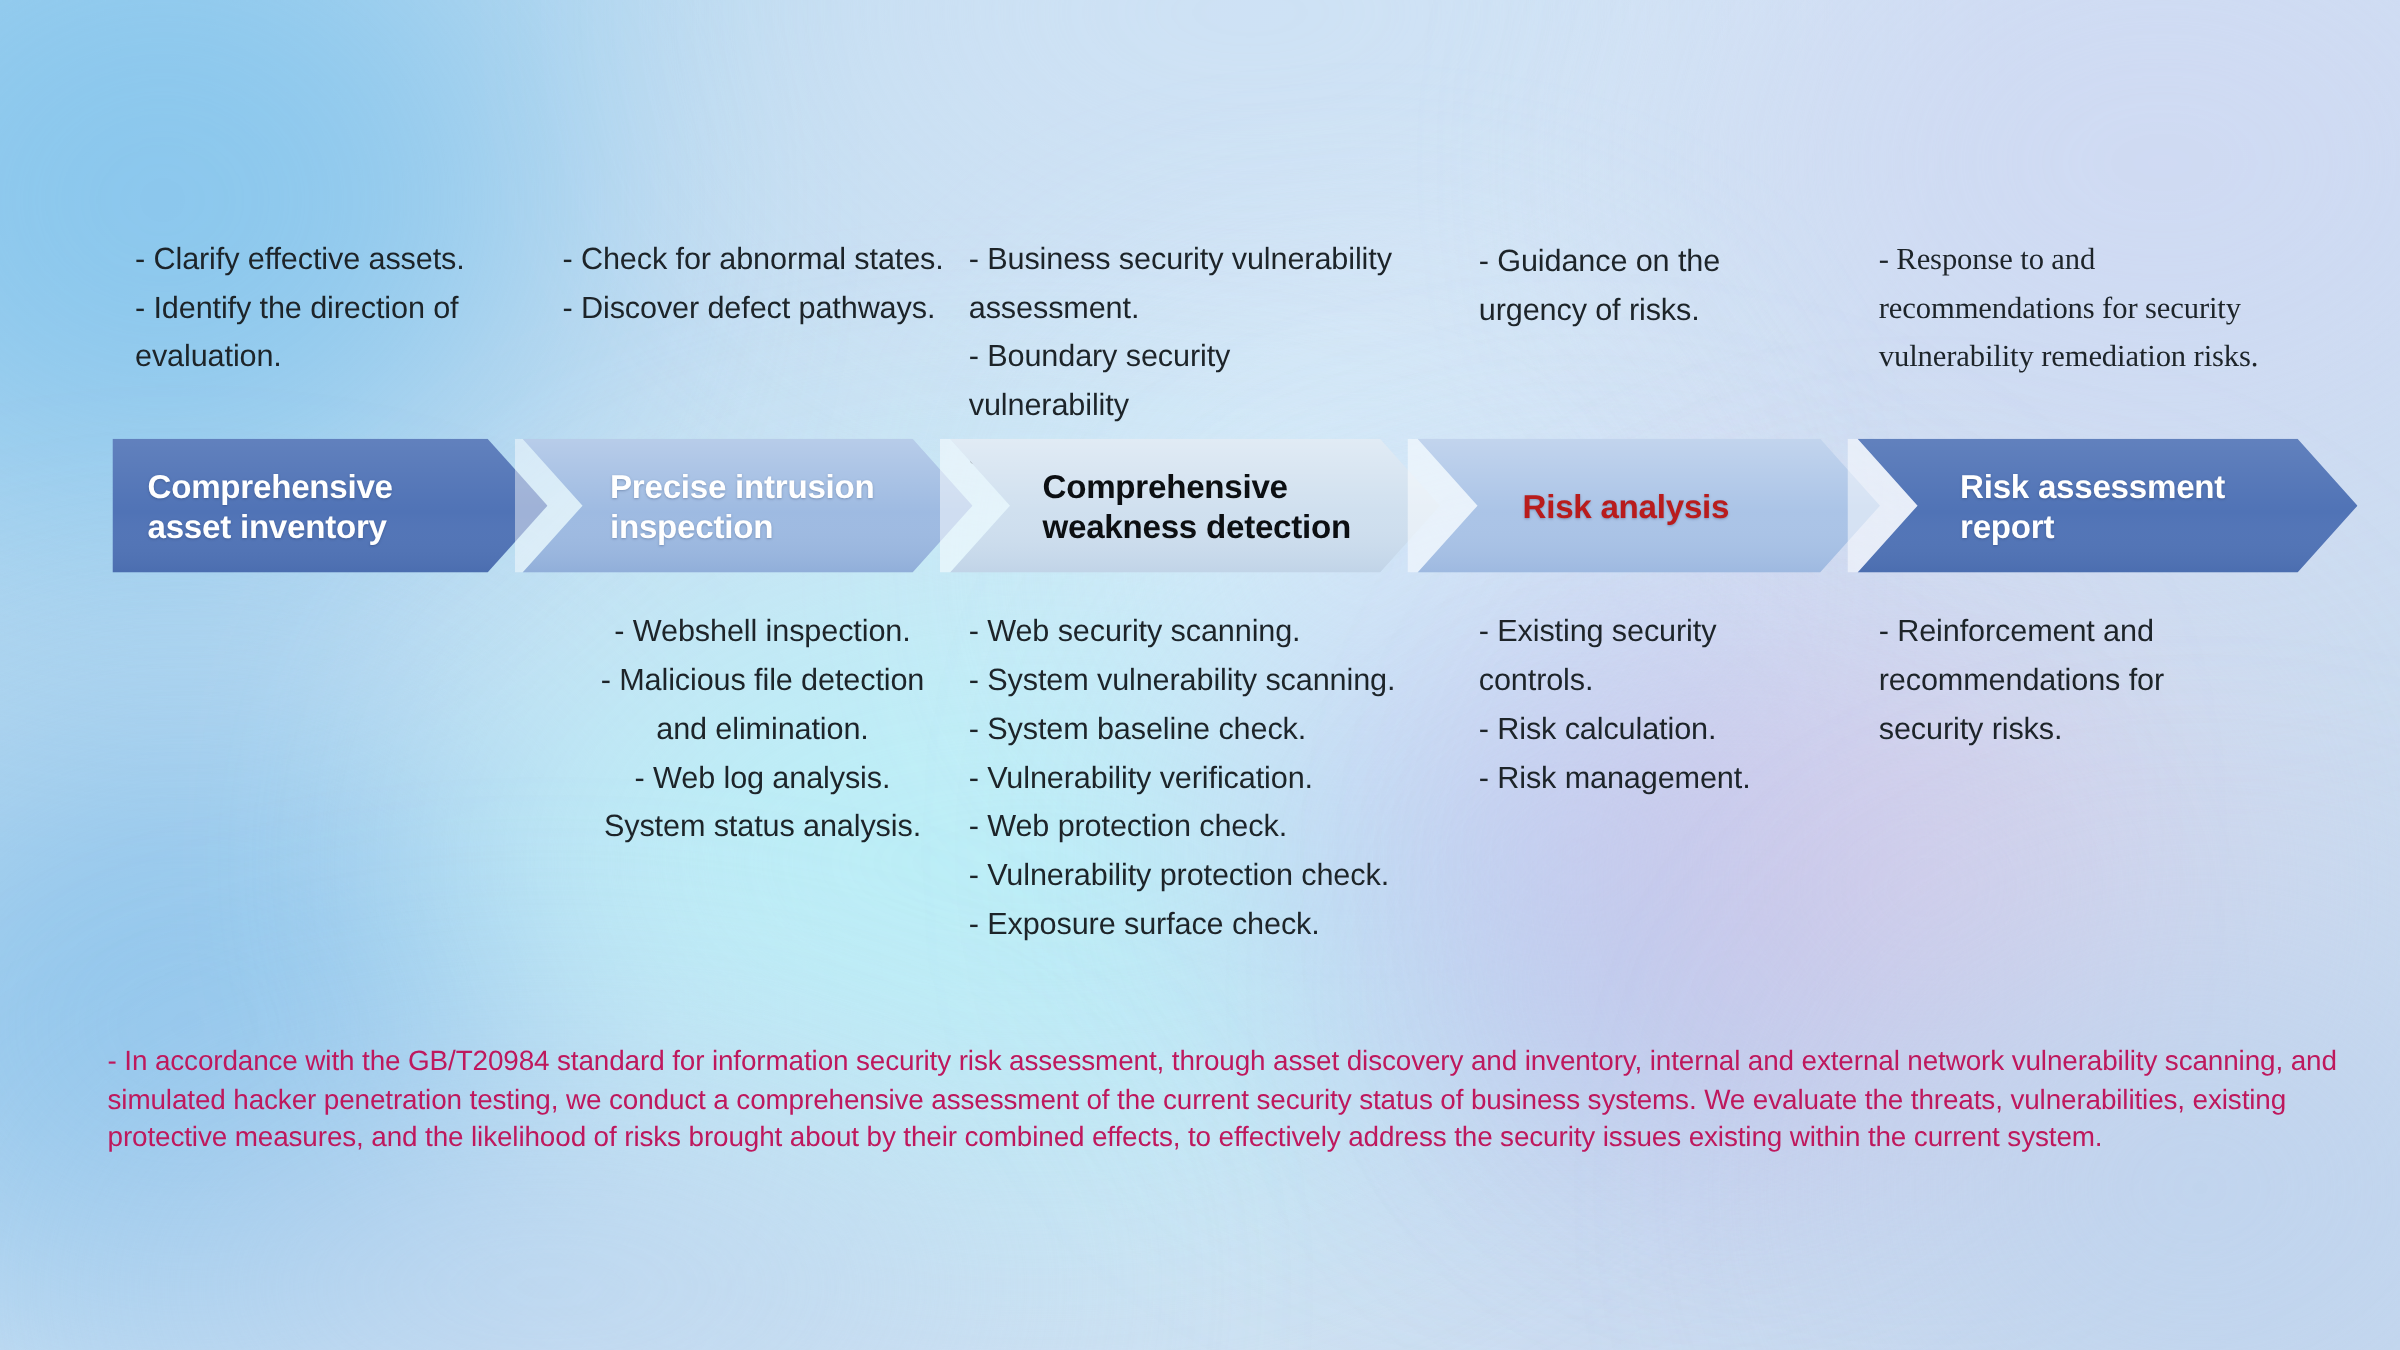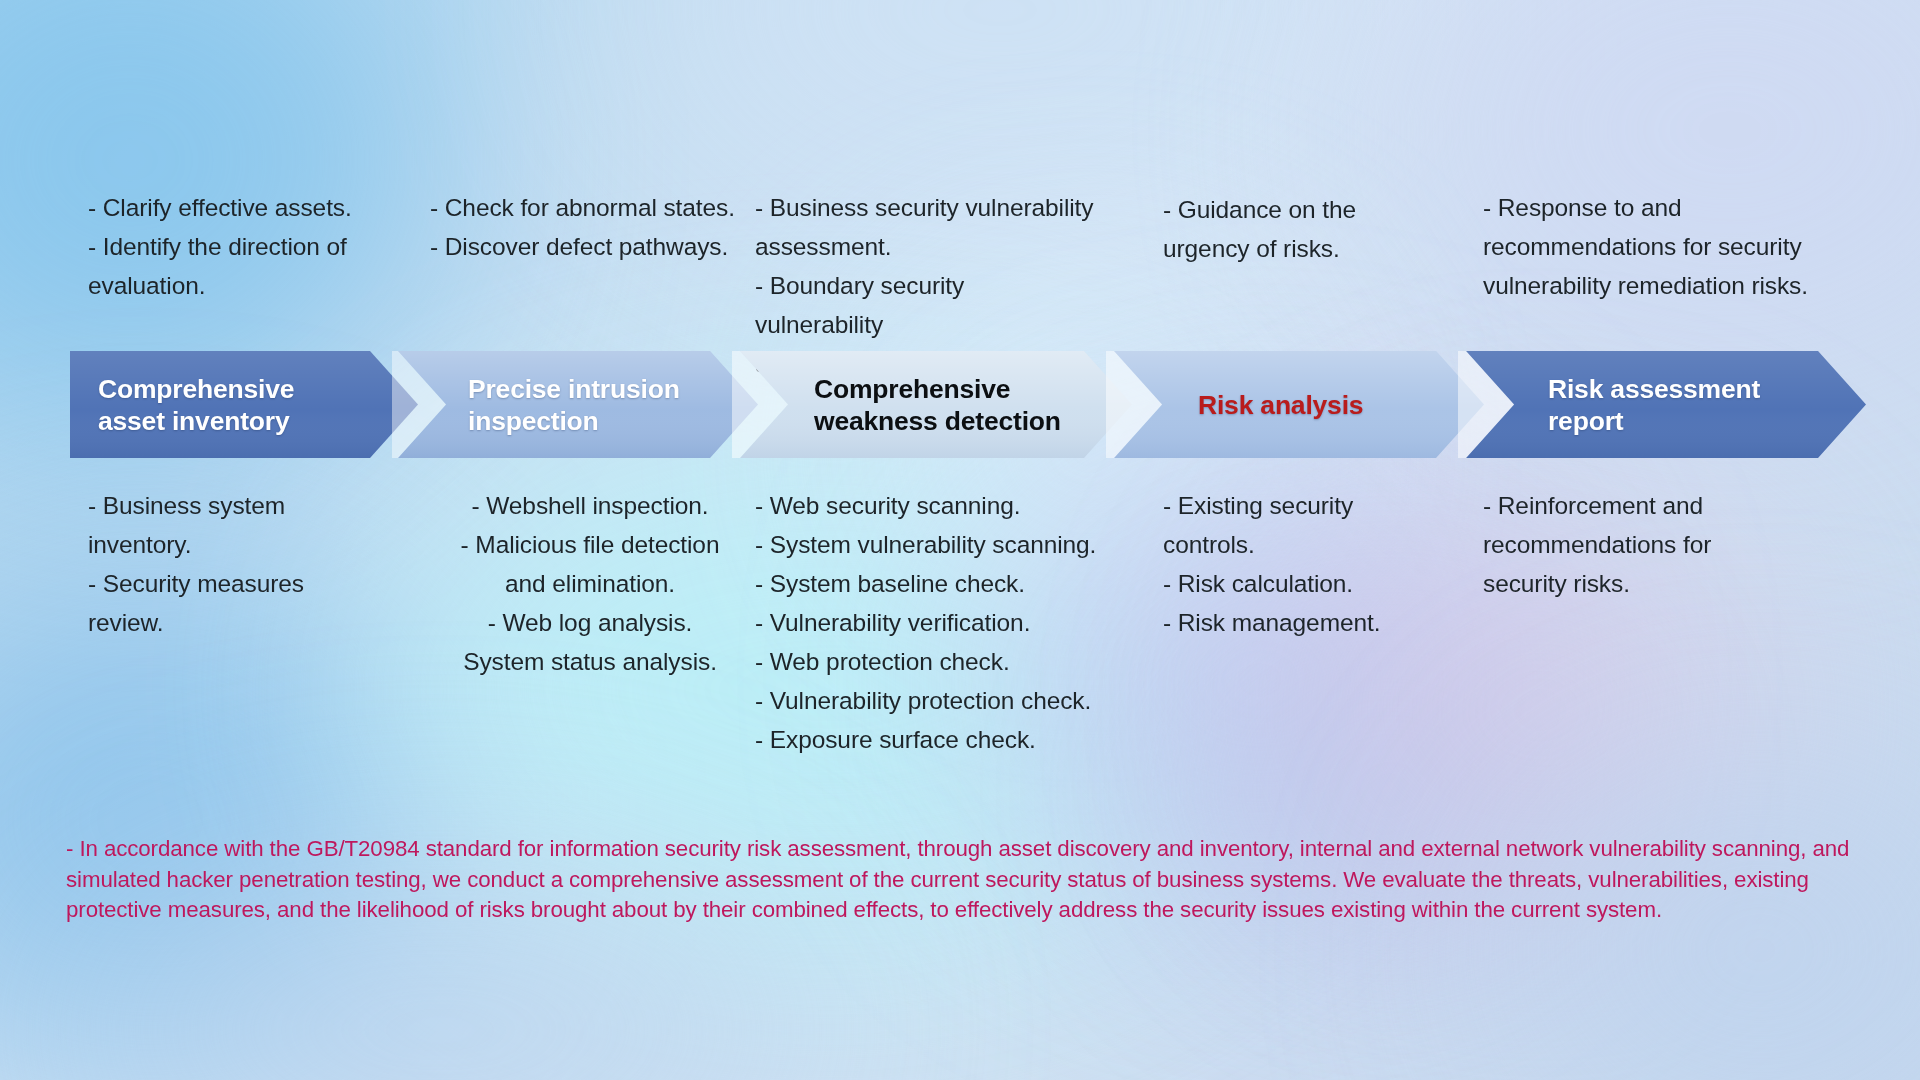--- a/index.html
+++ b/index.html
@@ -35,21 +35,21 @@
   .blob-d { left: 980px;  top: 470px;   width: 560px;  height: 420px; background: #c9c3ef; opacity:.6;}
   .blob-e { left: 1280px; top: 520px;   width: 520px;  height: 380px; background: #e0c8e6; opacity:.5;}
   .blob-f { left: 1380px; top: -140px;  width: 700px;  height: 540px; background: #cfd9f3; opacity:.8;}
   .blob-g { left: 620px;  top: -220px;  width: 760px;  height: 460px; background: #cfe2f5; opacity:.85;}
   .blob-h { left: 1500px; top: 760px;   width: 520px;  height: 380px; background: #bcd2ee; opacity:.7;}
   .blob-i { left: 60px;   top: 880px;   width: 760px;  height: 300px; background: #b9d4ee; opacity:.7;}
   .blob-j { left: 880px;  top: 300px;   width: 420px;  height: 300px; background: #d8eefb; opacity:.8;}
   .blob-k { left: 1180px; top: 640px;   width: 420px;  height: 300px; background: #9fb9e8; opacity:.45;}
 
   
-  #content { position: absolute; inset: 0; }
+  #content { position: absolute; inset: 0; margin-left: 20px; }
 
   
   .notes-top {
     position: absolute;
     top: 196px;
     left: 0;
     width: 1920px;
     height: 145px;
   }
   .notes-bottom {
@@ -142,21 +142,21 @@
 - Identify the direction of
 evaluation.</div>
     <div class="note" style="left:430px; top:-8px; width:320px;">- Check for abnormal states.
 - Discover defect pathways.</div>
     <div class="note" style="left:755px; top:-8px; width:340px;">- Business security vulnerability
 assessment.
 - Boundary security vulnerability
 assessment.</div>
     <div class="note" style="left:1163px; top:-6px; width:250px;">- Guidance on the
 urgency of risks.</div>
-    <div class="note" style="left:1483px; top:-8px; width:330px;">- Response to and
+    <div class="note" style="left:1483px; top:-8px; width:330px;font-family:Liberation Serif, serif;">- Response to and
 recommendations for security
 vulnerability remediation risks.</div>
   </div>
 
   <div id="chevron-band">
 
     <div class="chev" style="left:70px; width:348px; padding-left:28px;">
       <svg class="chev-shape" viewBox="0 0 348 107" preserveAspectRatio="none">
         <polygon points="0,0 300,0 348,53.5 300,107 0,107" fill="#5073b6"></polygon>
         <polygon points="0,0 300,0 348,53.5 300,107 0,107" fill="url(#g1)"></polygon>
@@ -247,24 +247,20 @@
           </linearGradient>
         </defs>
       </svg>
       <div class="chev-label" style="color:#ffffff; text-shadow:0 1px 2px rgba(30,50,90,.35);">Risk assessment
 report</div>
     </div>
 
   </div>
 
   <div class="notes-bottom">
-    <div class="note" style="left:88px; top:0px; width:290px;">- Business system
-inventory.
-- Security measures
-review.</div>
     <div class="note" style="left:430px; top:0px; width:320px;text-align:center;">- Webshell inspection.
 - Malicious file detection
 and elimination.
 - Web log analysis.
 System status analysis.</div>
     <div class="note" style="left:755px; top:0px; width:360px;">- Web security scanning.
 - System vulnerability scanning.
 - System baseline check.
 - Vulnerability verification.
 - Web protection check.

